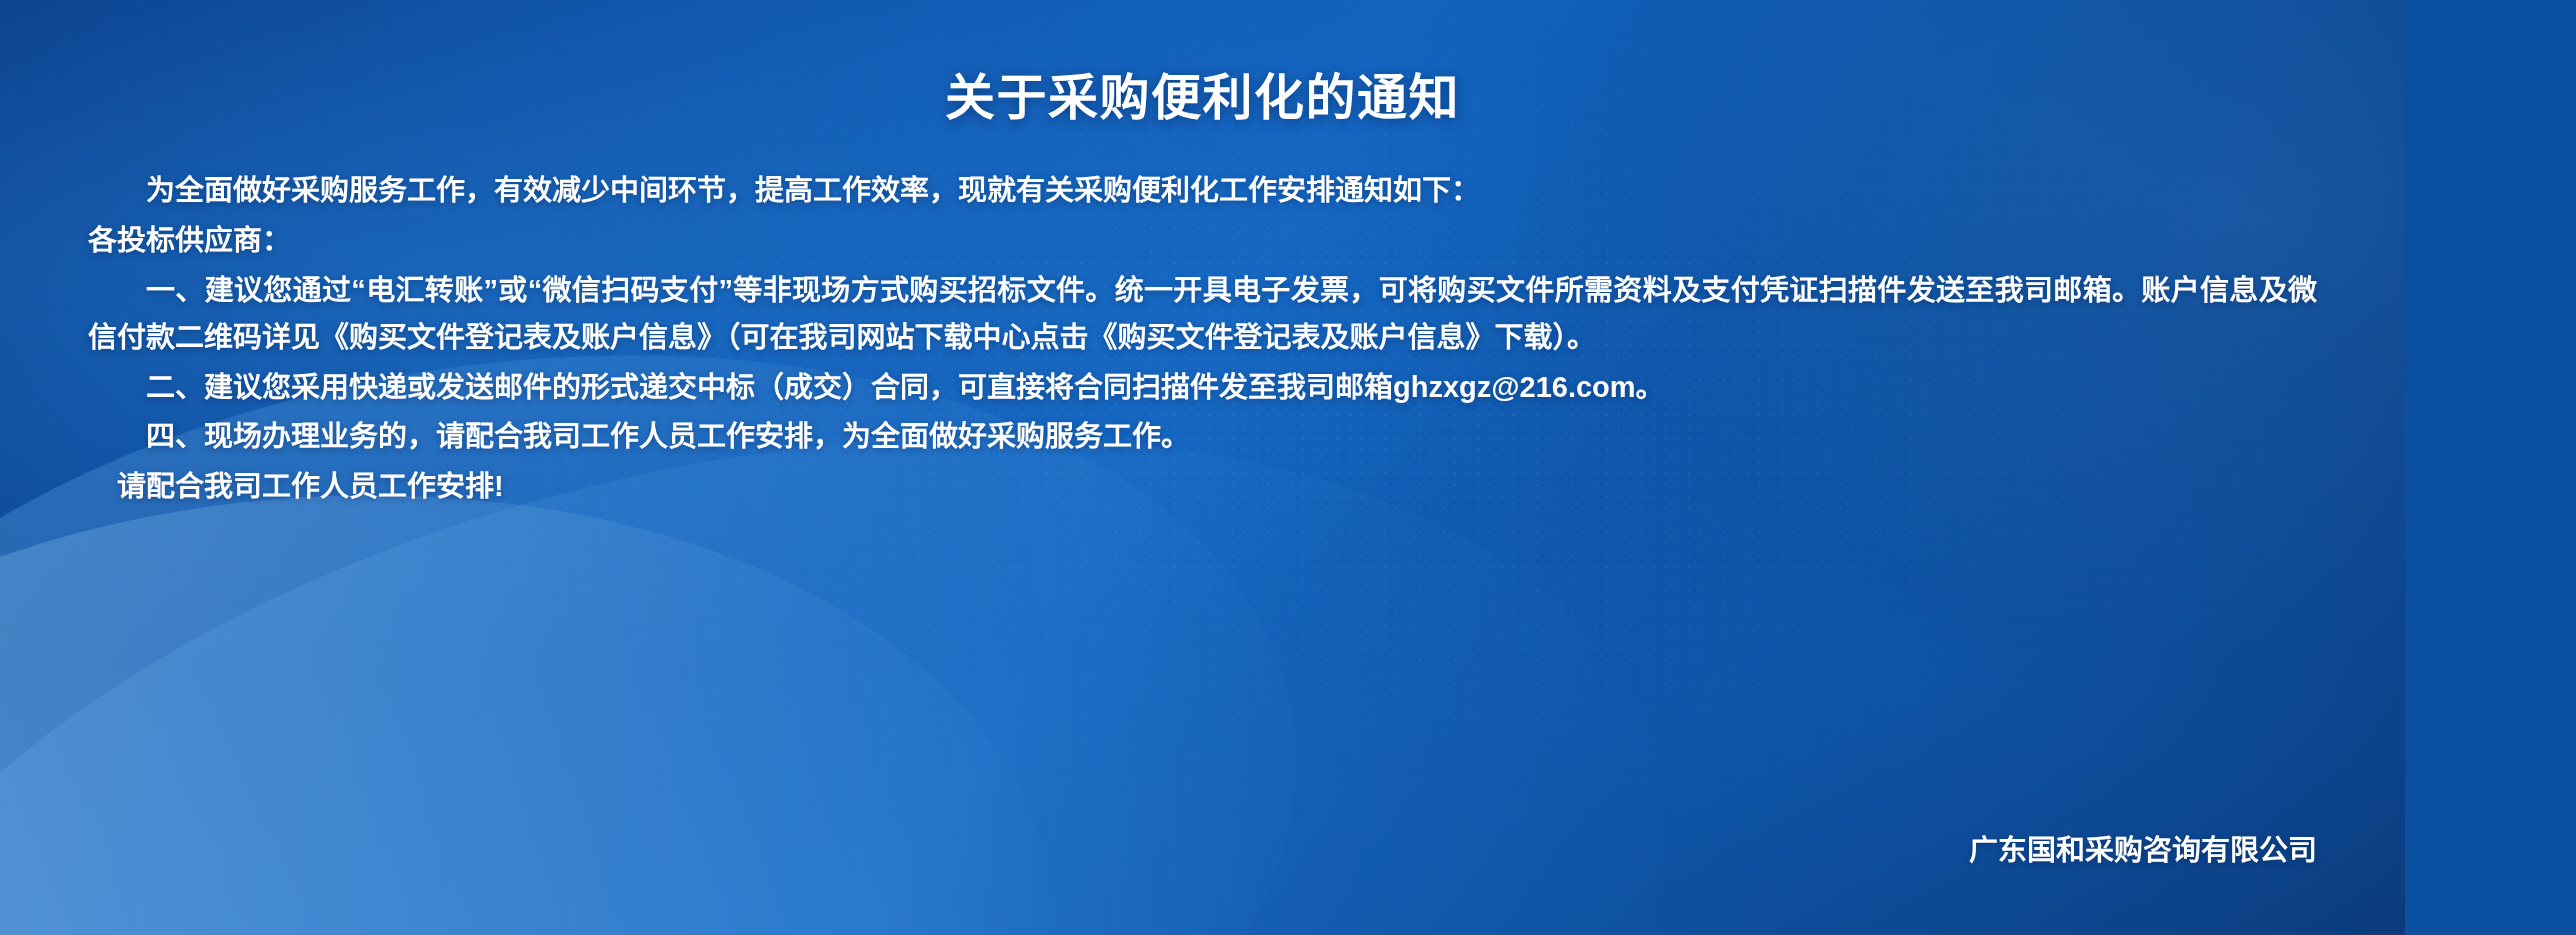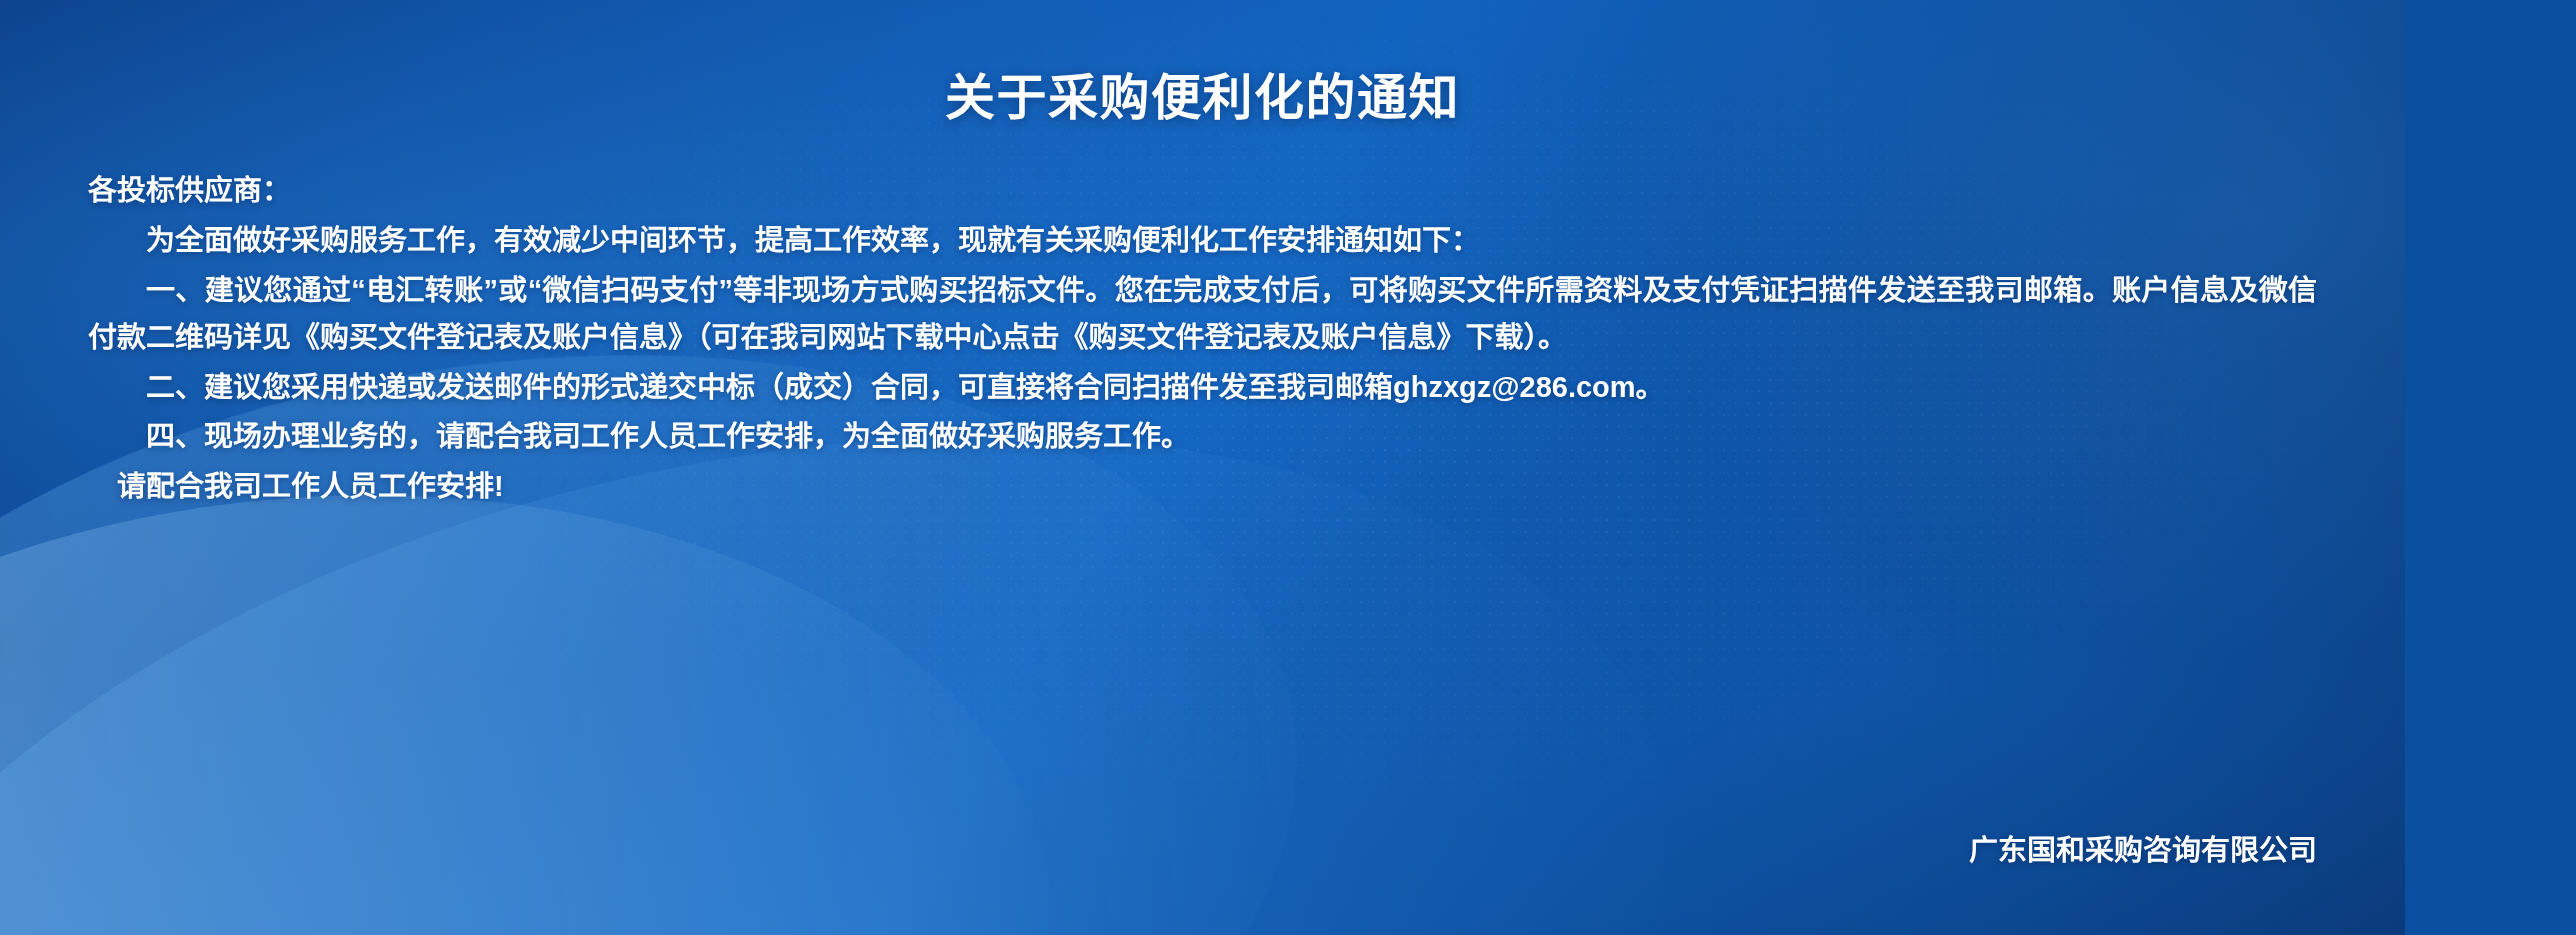--- a/index.html
+++ b/index.html
@@ -142,27 +142,27 @@
   <div class="swoosh s3"></div>
   <div class="swoosh s1"></div>
   <div class="swoosh s2"></div>
 
   <div class="content">
 
     <h1 class="doc-title">关于采购便利化的通知</h1>
 
     <div class="body-text">
 
+      <p class="para indent">为全面做好采购服务工作，有效减少中间环节，提高工作效率，现就有关采购便利化工作安排通知如下：</p>
+
       <p class="para">各投标供应商：</p>
 
-      <p class="para indent">为全面做好采购服务工作，有效减少中间环节，提高工作效率，现就有关采购便利化工作安排通知如下：</p>
+      <p class="para hang">一、建议您通过“电汇转账”或“微信扫码支付”等非现场方式购买招标文件。统一开具电子发票，可将购买文件所需资料及支付凭证扫描件发送至我司邮箱。账户信息及微信付款二维码详见《购买文件登记表及账户信息》（可在我司网站下载中心点击《购买文件登记表及账户信息》下载）。</p>
 
-      <p class="para hang">一、建议您通过“电汇转账”或“微信扫码支付”等非现场方式购买招标文件。您在完成支付后，可将购买文件所需资料及支付凭证扫描件发送至我司邮箱。账户信息及微信付款二维码详见《购买文件登记表及账户信息》（可在我司网站下载中心点击《购买文件登记表及账户信息》下载）。</p>
-
-      <p class="para hang">二、建议您采用快递或发送邮件的形式递交中标（成交）合同，可直接将合同扫描件发至我司邮箱ghzxgz@286.com。</p>
+      <p class="para hang">二、建议您采用快递或发送邮件的形式递交中标（成交）合同，可直接将合同扫描件发至我司邮箱ghzxgz@216.com。</p>
 
 
       <p class="para hang">四、现场办理业务的，请配合我司工作人员工作安排，为全面做好采购服务工作。</p>
 
       <p class="para thanks">请配合我司工作人员工作安排!</p>
 
     </div>
 
     <div class="signature">
       <div>广东国和采购咨询有限公司</div>

